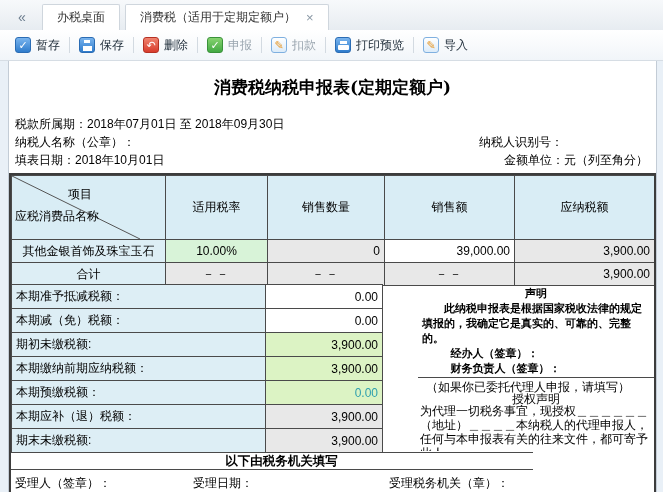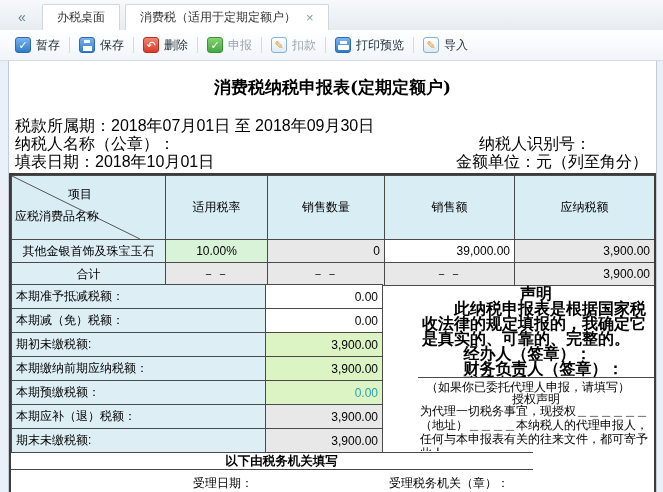--- a/index.html
+++ b/index.html
@@ -34,21 +34,21 @@
   .ic-pencil{background:linear-gradient(#ffffff,#dcebf9);border:1px solid #7fb0e0;color:#e69a2e;}
   .fl-shutter{width:6px;height:3px;background:#fff;margin-top:1px;}
   .fl-label{width:9px;height:5px;background:#fff;margin-top:3px;}
   .pr-paper{width:7px;height:3px;background:#fff;}
   .pr-body{width:11px;height:5px;background:#fff;border-radius:1px;margin-top:1px;}
   
   .panel{position:absolute;left:8px;top:61px;width:649px;height:431px;background:#fff;
     border-left:1px solid #c3ccd6;border-right:1px solid #c3ccd6;box-sizing:border-box;overflow:hidden;}
   .form-title{position:absolute;left:0;top:15px;width:100%;text-align:center;
     font-family:"DejaVu Serif","Liberation Serif",serif;font-weight:bold;font-size:17px;}
-  .info{position:absolute;font-size:16px;white-space:nowrap;}
+  .info{position:absolute;font-size:12px;white-space:nowrap;}
   .l1{left:6px;top:55px;}
   .l2{left:6px;top:73px;}
   .l2r{left:470px;top:73px;}
   .l3{left:6px;top:91px;}
   .l3r{right:8px;top:91px;text-align:right;}
   
   .frame{position:absolute;left:0;top:112px;width:647px;height:319px;box-sizing:border-box;
     border:2px solid #3c3c3c;border-bottom:none;overflow:hidden;}
   table{border-collapse:collapse;table-layout:fixed;}
   td{border:1px solid #4a4a4a;font-size:12px;padding:0;overflow:hidden;white-space:nowrap;margin-left:27px;}
@@ -69,21 +69,21 @@
   .sumtbl{width:371px;}
   .sumtbl td{height:23px;}
   .sum-label{background:#ddeef5;text-align:left;padding-left:4px;}
   .sum-val{text-align:right;padding-right:4px;}
   .v-white{background:#fff;}
   .v-green{background:#dcf3c4;}
   .v-gray{background:#e8e8e8;}
   .v-edit{color:#2e9fae;}
   .rightcol{width:272px;display:flex;flex-direction:column;}
   .decl-box{height:94px;box-sizing:border-box;border-bottom:1px solid #4a4a4a;
-    padding:2px 4px 0 4px;font-weight:bold;font-size:16px;line-height:15px;overflow:hidden;}
+    padding:2px 4px 0 4px;font-weight:bold;font-size:11px;line-height:15px;overflow:hidden;}
   .decl-title{text-align:center;}
   .decl-body{text-indent:2em;white-space:normal;}
   .decl-line{padding-left:2.6em;}
   .auth-box{height:73px;box-sizing:border-box;padding:2px 2px 0 2px;font-size:12px;line-height:14px;overflow:hidden;}
   .auth-hint{padding-left:6px;}
   .auth-title{text-align:center;margin-top:-2px;}
   .auth-body{white-space:normal;margin-top:-2px;}
   .frame-wrap{position:relative;width:643px;height:315px;}
   .office-header{position:absolute;left:0;top:277px;width:522px;height:18px;box-sizing:border-box;
     border-bottom:1px solid #4a4a4a;border-top:1px solid #4a4a4a;
@@ -251,19 +251,20 @@
             <div class="auth-hint">（如果你已委托代理人申报，请填写）</div>
             <div class="auth-title">授权声明</div>
             <div class="auth-body">为代理一切税务事宜，现授权＿＿＿＿＿＿（地址）＿＿＿＿本纳税人的代理申报人，任何与本申报表有关的往来文件，都可寄予此人。</div>
             <div class="auth-sign">授权人签章:</div>
           </div>
         </div>
       </div>
 
       <div class="office-header">以下由税务机关填写</div>
       <div class="office-row">
+        <span class="of1">受理人（签章）：</span>
         <span class="of2">受理日期：</span>
         <span class="of3">受理税务机关（章）：</span>
       </div>
 
     </div>
   </div>
 </div>
 
 </body></html>

